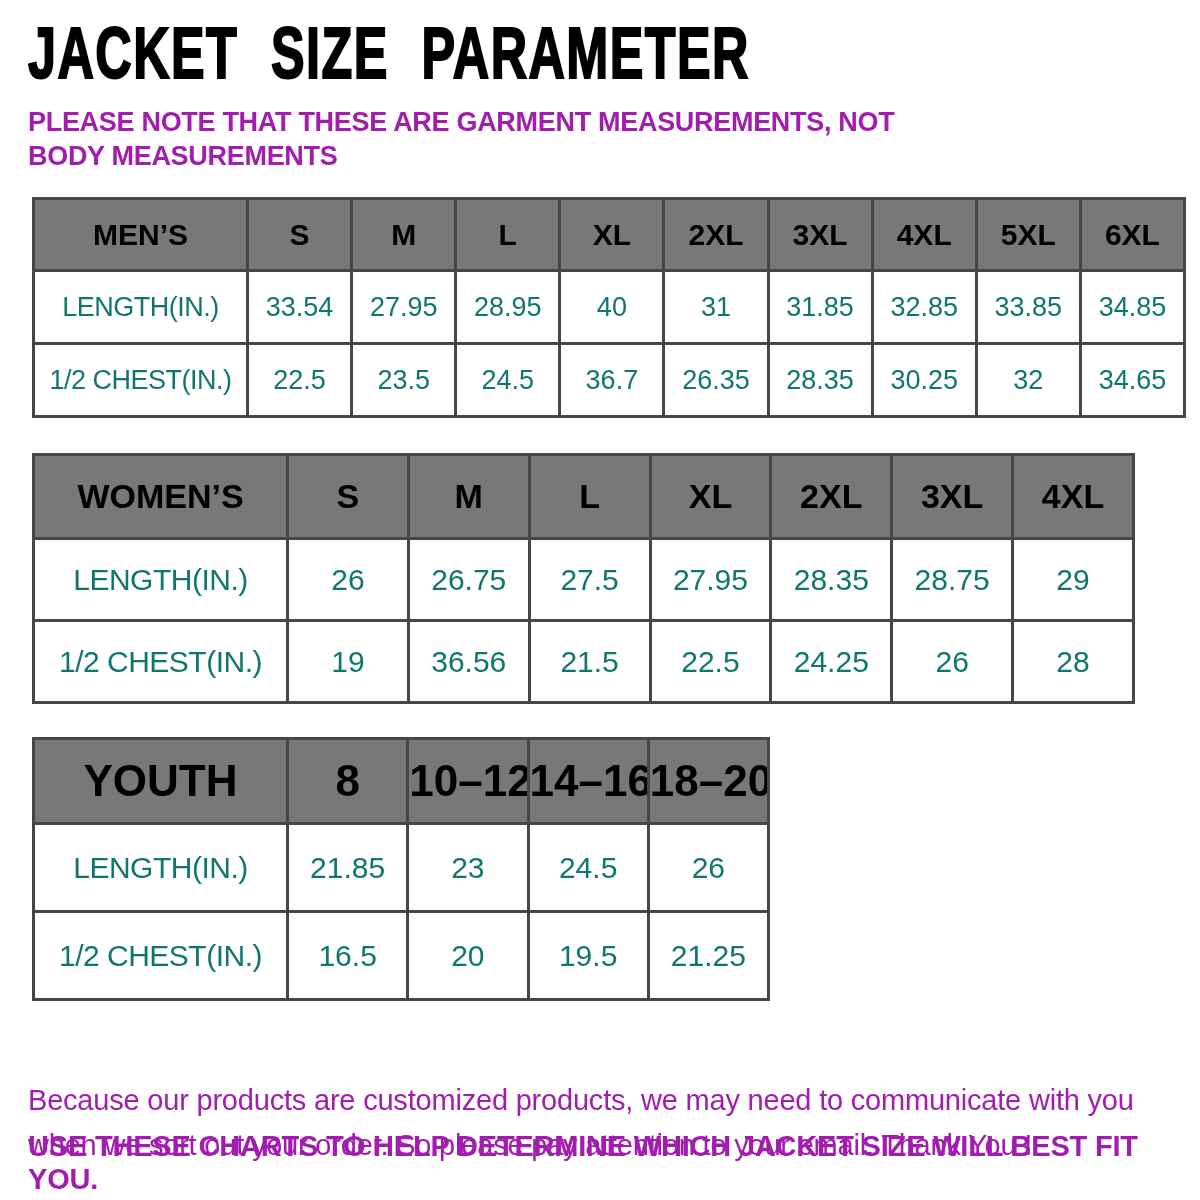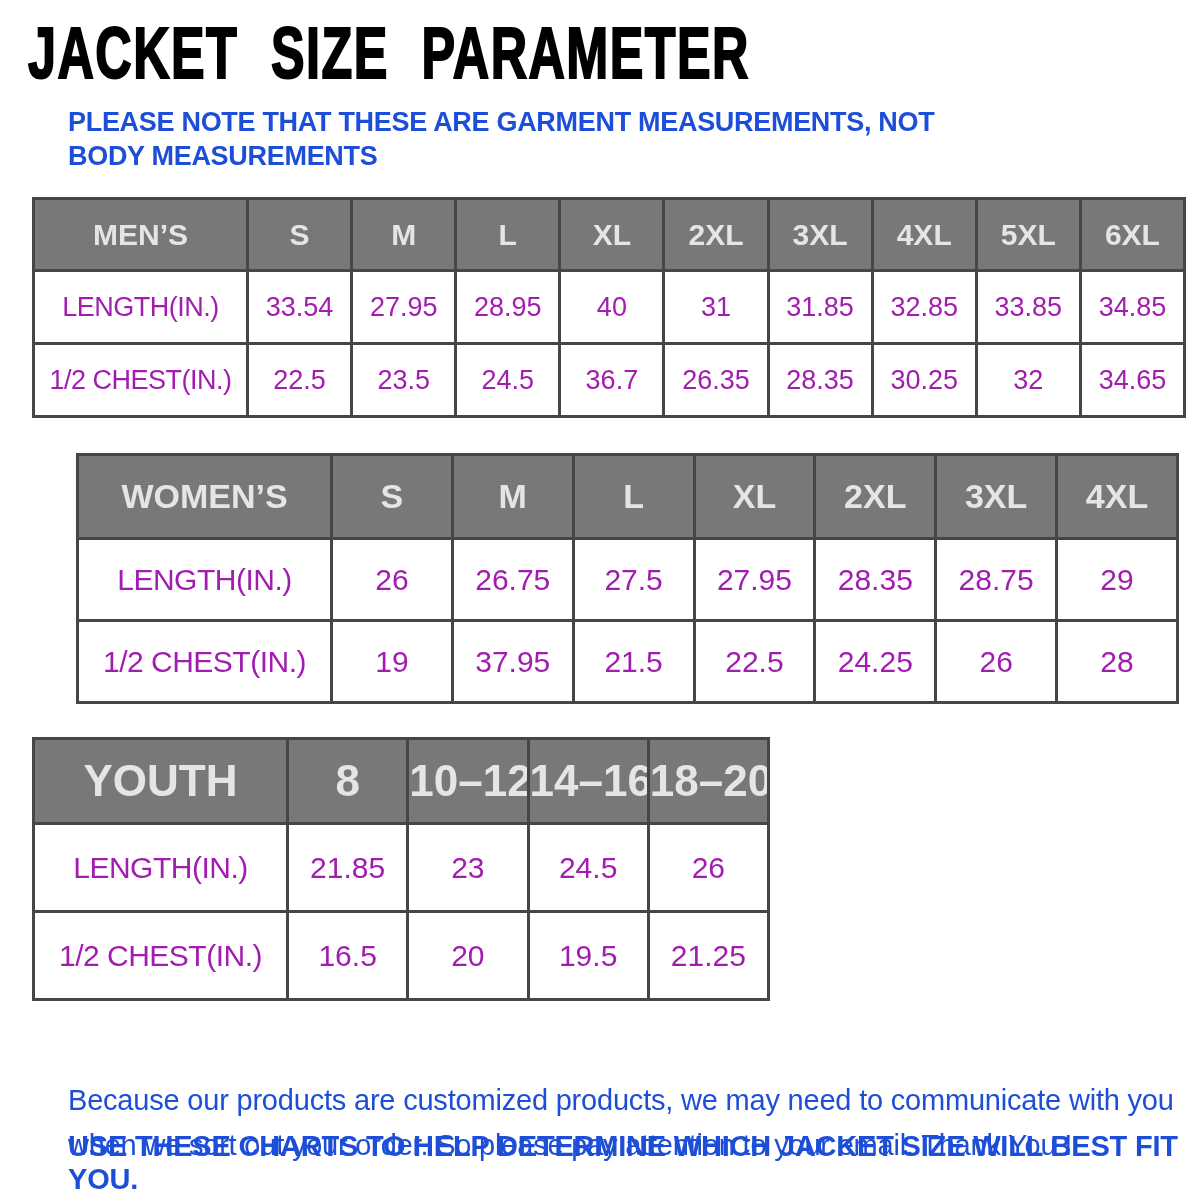--- a/index.html
+++ b/index.html
@@ -20,49 +20,49 @@
     position:absolute;left:28px;top:106px;width:870px;
     font-size:27px;line-height:1.25;font-weight:bold;
     letter-spacing:-0.3px;
   }
   
   table{border-collapse:collapse;table-layout:fixed;position:absolute;background:#fff;}
   th,td{
     border:3px solid #464646;text-align:center;vertical-align:middle;
     padding:0;overflow:hidden;white-space:nowrap;
   }
-  thead th{background:#787878;color:#e5e5e5;font-weight:bold;}
-  tbody td{color:#a21caf;}
+  thead th{background:#787878;color:#000000;font-weight:bold;}
+  tbody td{color:#0f766e;}
   tbody td.rowlabel{letter-spacing:-0.5px;}
 
   .tbl-mens{left:32px;top:197px;width:1154px;}
   .tbl-mens thead tr{height:72px;font-size:30px;}
   .tbl-mens tbody tr{height:73px;font-size:27px;}
   .tbl-mens col.c0{width:214px;}
 
-  .tbl-womens{left:32px;top:453px;width:1103px;margin-left:44px;}
+  .tbl-womens{left:32px;top:453px;width:1103px;}
   .tbl-womens thead tr{height:84px;font-size:34px;}
   .tbl-womens tbody tr{height:82px;font-size:30px;}
   .tbl-womens col.c0{width:254px;}
 
   .tbl-youth{left:32px;top:737px;width:738px;}
   .tbl-youth thead tr{height:85px;font-size:44px;}
   .tbl-youth tbody tr{height:88px;font-size:30px;}
   .tbl-youth col.c0{width:254px;}
 
   
   .footer-para{
     position:absolute;left:28px;top:1078px;width:1165px;
     font-size:29px;line-height:1.55;letter-spacing:-0.2px;
   }
   .footer-cta{
     position:absolute;left:28px;top:1130px;width:1165px;
     font-size:29px;letter-spacing:-0.2px;font-weight:bold;
   }
-  .red{color:#1d4ed8;margin-left:40px;}
+  .red{color:#a21caf;}
 </style>
 </head>
 <body>
 
 <div class="title-wrap">
   <span>JACKET SIZE PARAMETER</span>
 </div>
 
 <div class="note red">PLEASE NOTE THAT THESE ARE GARMENT MEASUREMENTS, NOT BODY MEASUREMENTS</div>
 
@@ -150,21 +150,21 @@
         <td>26.75</td>
         <td>27.5</td>
         <td>27.95</td>
         <td>28.35</td>
         <td>28.75</td>
         <td>29</td>
       </tr>
       <tr>
         <td class="rowlabel">1/2 CHEST(IN.)</td>
         <td>19</td>
-        <td>37.95</td>
+        <td>36.56</td>
         <td>21.5</td>
         <td>22.5</td>
         <td>24.25</td>
         <td>26</td>
         <td>28</td>
       </tr>
     </tbody>
   </table>
 <table class="tbl-youth">
     <colgroup>

